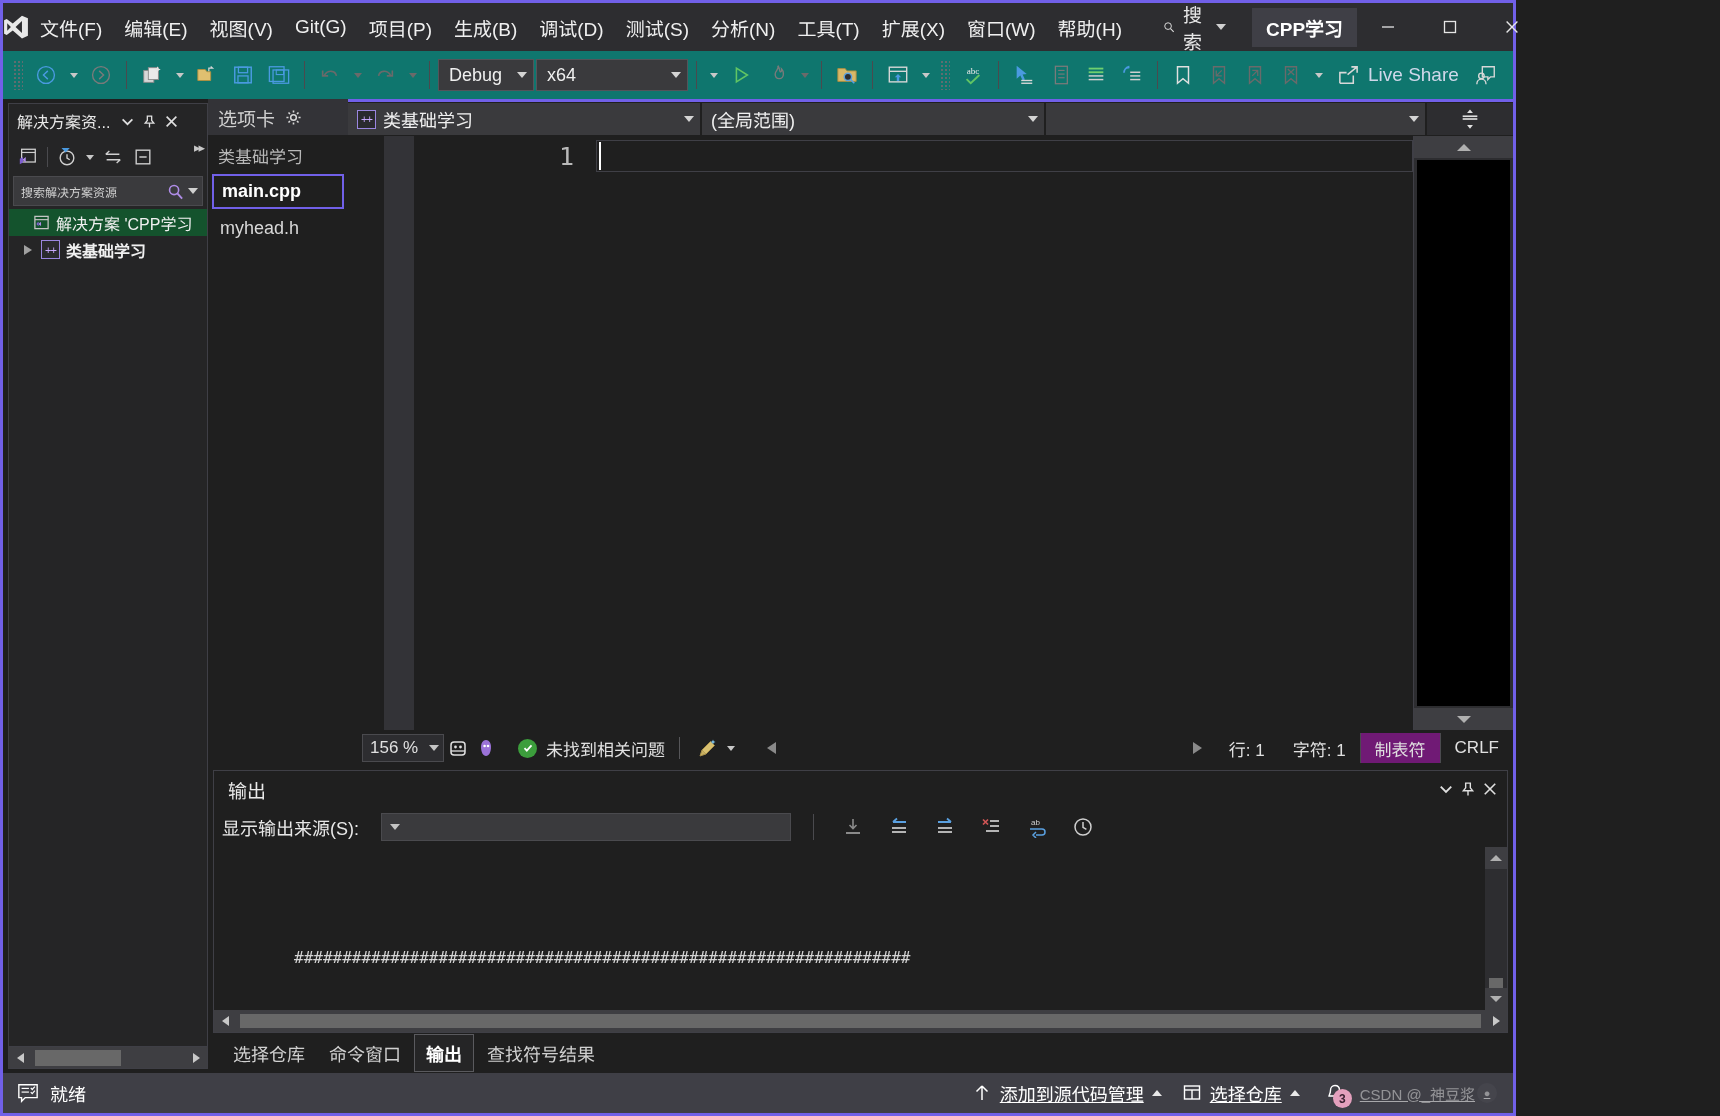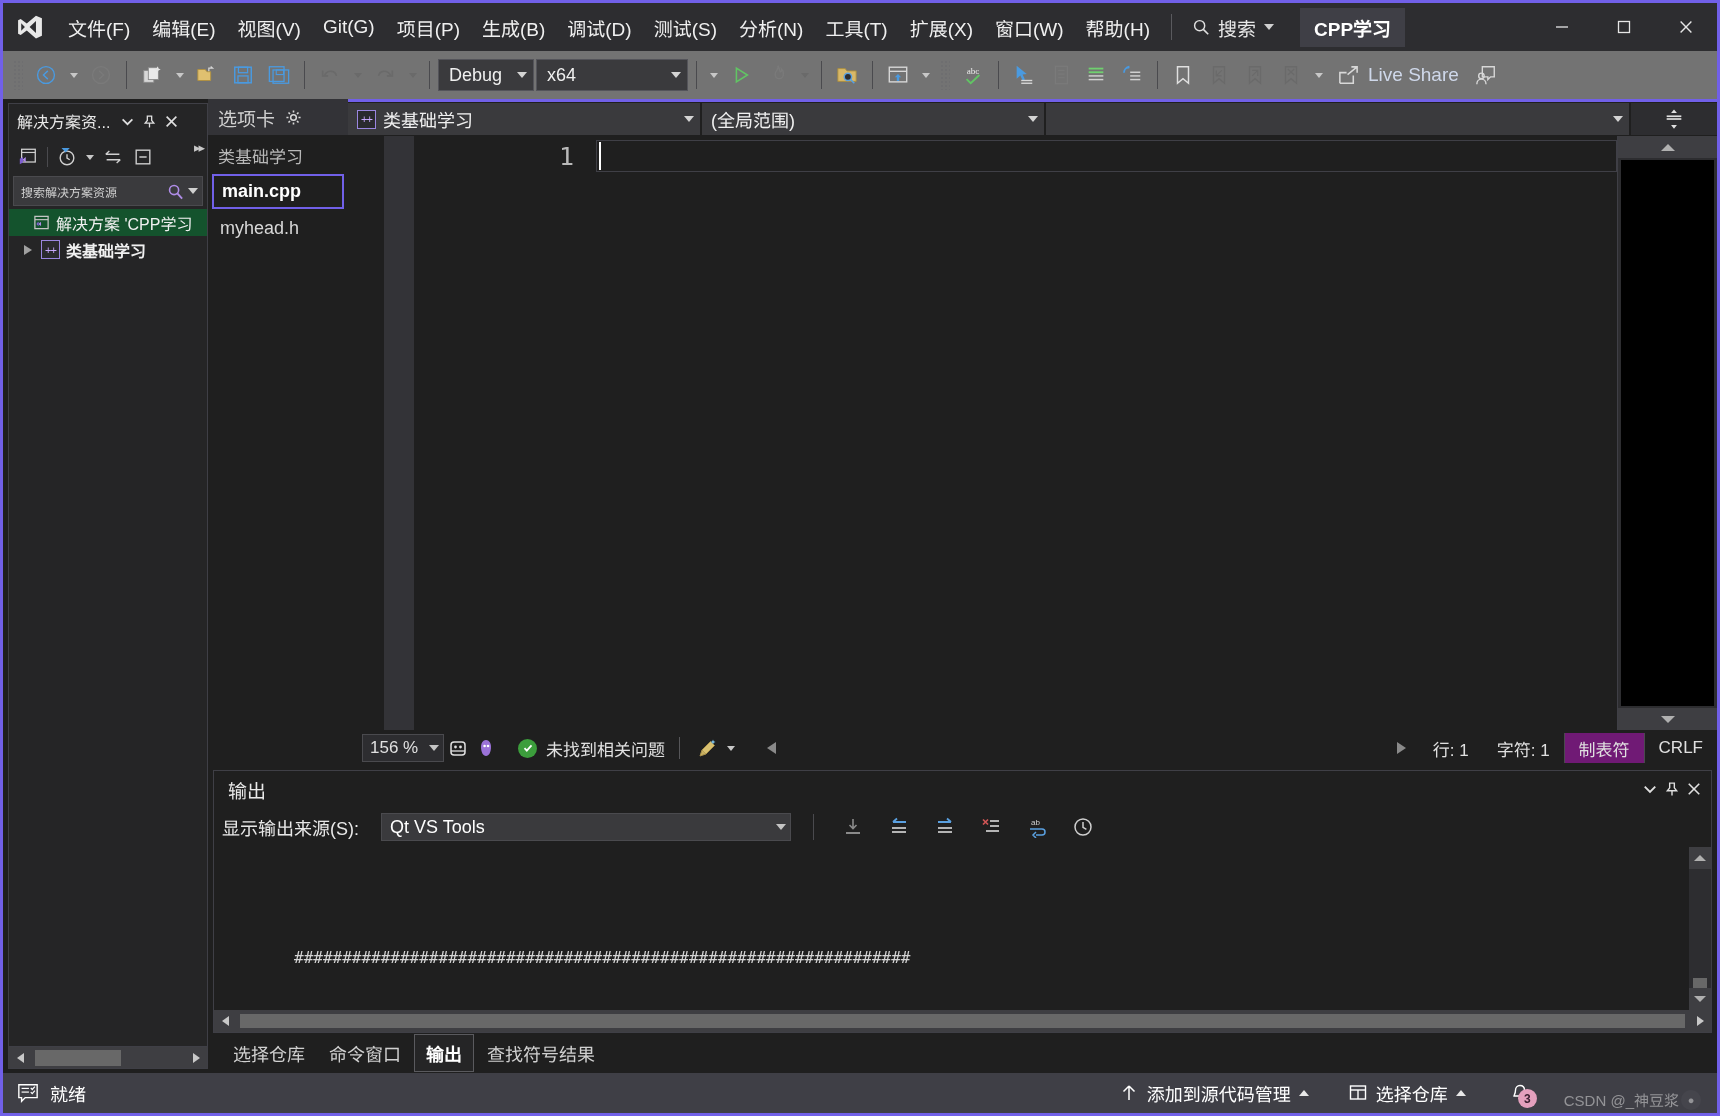--- a/index.html
+++ b/index.html
@@ -4,21 +4,21 @@
 <title>Visual Studio - CPP学习</title>
 <style>
   * { box-sizing: border-box; margin: 0; padding: 0; }
   html, body {
     width: 1720px; height: 1116px;
     background: #1f1f1f; overflow: hidden;
     font-family: "Liberation Sans", "DejaVu Sans", sans-serif;
     color: #f0f0f0; -webkit-font-smoothing: antialiased;
   }
   #app {
-    width: 1720px; height: 1116px; position: relative;
+    width: 1516px; height: 1116px; position: relative;
     background: #1f1f1f;
     border: 3px solid #7160e8;
     display: flex; flex-direction: column;
   }
 
   
   .titlebar {
     height: 48px; flex: 0 0 48px; background: #2d2d30;
     display: flex; align-items: center; position: relative;
   }
@@ -51,21 +51,21 @@
   }
   .winbtns { margin-left: auto; display: flex; height: 48px; }
   .winbtn {
     width: 62px; height: 48px; display: flex; align-items: center;
     justify-content: center; cursor: default;
   }
   .winbtn svg { width: 14px; height: 14px; stroke: #e6e6e6; }
 
   
   .toolbar {
-    height: 48px; flex: 0 0 48px; background: #737373;
+    height: 48px; flex: 0 0 48px; background: #0f766e;
     display: flex; align-items: center; padding: 0 6px; gap: 2px;
   }
   .tb-grip {
     width: 10px; height: 30px; margin: 0 4px;
     background-image: radial-gradient(#6d6d70 38%, transparent 40%);
     background-size: 4px 4px; opacity: .85;
   }
   .tb-btn {
     width: 34px; height: 38px; display: flex; align-items: center;
     justify-content: center; cursor: default; flex: 0 0 auto;
@@ -388,21 +388,21 @@
     background: #252526;
   }
 
   
   .statusbar {
     height: 40px; flex: 0 0 40px; background: #3f3f46; display: flex;
     align-items: center; padding: 0 10px 0 14px; color: #ffffff; font-size: 18px;
   }
   .sb-left { display: flex; align-items: center; gap: 11px; }
   .sb-left svg { width: 22px; height: 22px; }
-  .sb-right { margin-left: auto; display: flex; align-items: flex-end; gap: 19px; }
+  .sb-right { margin-left: auto; display: flex; align-items: center; gap: 0; text-decoration: underline; }
   .sb-item {
     display: flex; align-items: center; gap: 8px; padding: 4px 10px;
     cursor: default; white-space: nowrap;
   }
   .sb-item svg { width: 20px; height: 20px; }
   .caret-up {
     width: 0; height: 0; border-left: 5px solid transparent;
     border-right: 5px solid transparent; border-bottom: 6px solid #e8e8e8;
   }
   .bell-wrap { position: relative; width: 30px; height: 26px; display: flex; align-items: center; justify-content: center; }
@@ -907,21 +907,20 @@
           <div class="hicon">
             <svg viewBox="0 0 12 12">
               <line x1="1.5" y1="1.5" x2="10.5" y2="10.5" stroke="#e0e0e0" stroke-width="1.4"></line>
               <line x1="10.5" y1="1.5" x2="1.5" y2="10.5" stroke="#e0e0e0" stroke-width="1.4"></line>
             </svg>
           </div>
         </div>
         <div class="out-toolbar">
           <span class="out-lbl">显示输出来源(S):</span>
           <div class="out-combo">
-            <span class="ocl">Qt VS Tools</span>
             <span class="cba"></span>
           </div>
           <div class="out-sep"></div>
           <div class="ot-btn">
             <svg viewBox="0 0 22 22">
               <path d="M11 3v9M7.5 9 11 12.5 14.5 9" fill="none" stroke="#8a8a8a" stroke-width="1.6"></path>
               <line x1="4" y1="17" x2="18" y2="17" stroke="#8a8a8a" stroke-width="2"></line>
             </svg>
           </div>
           <div class="ot-btn">

